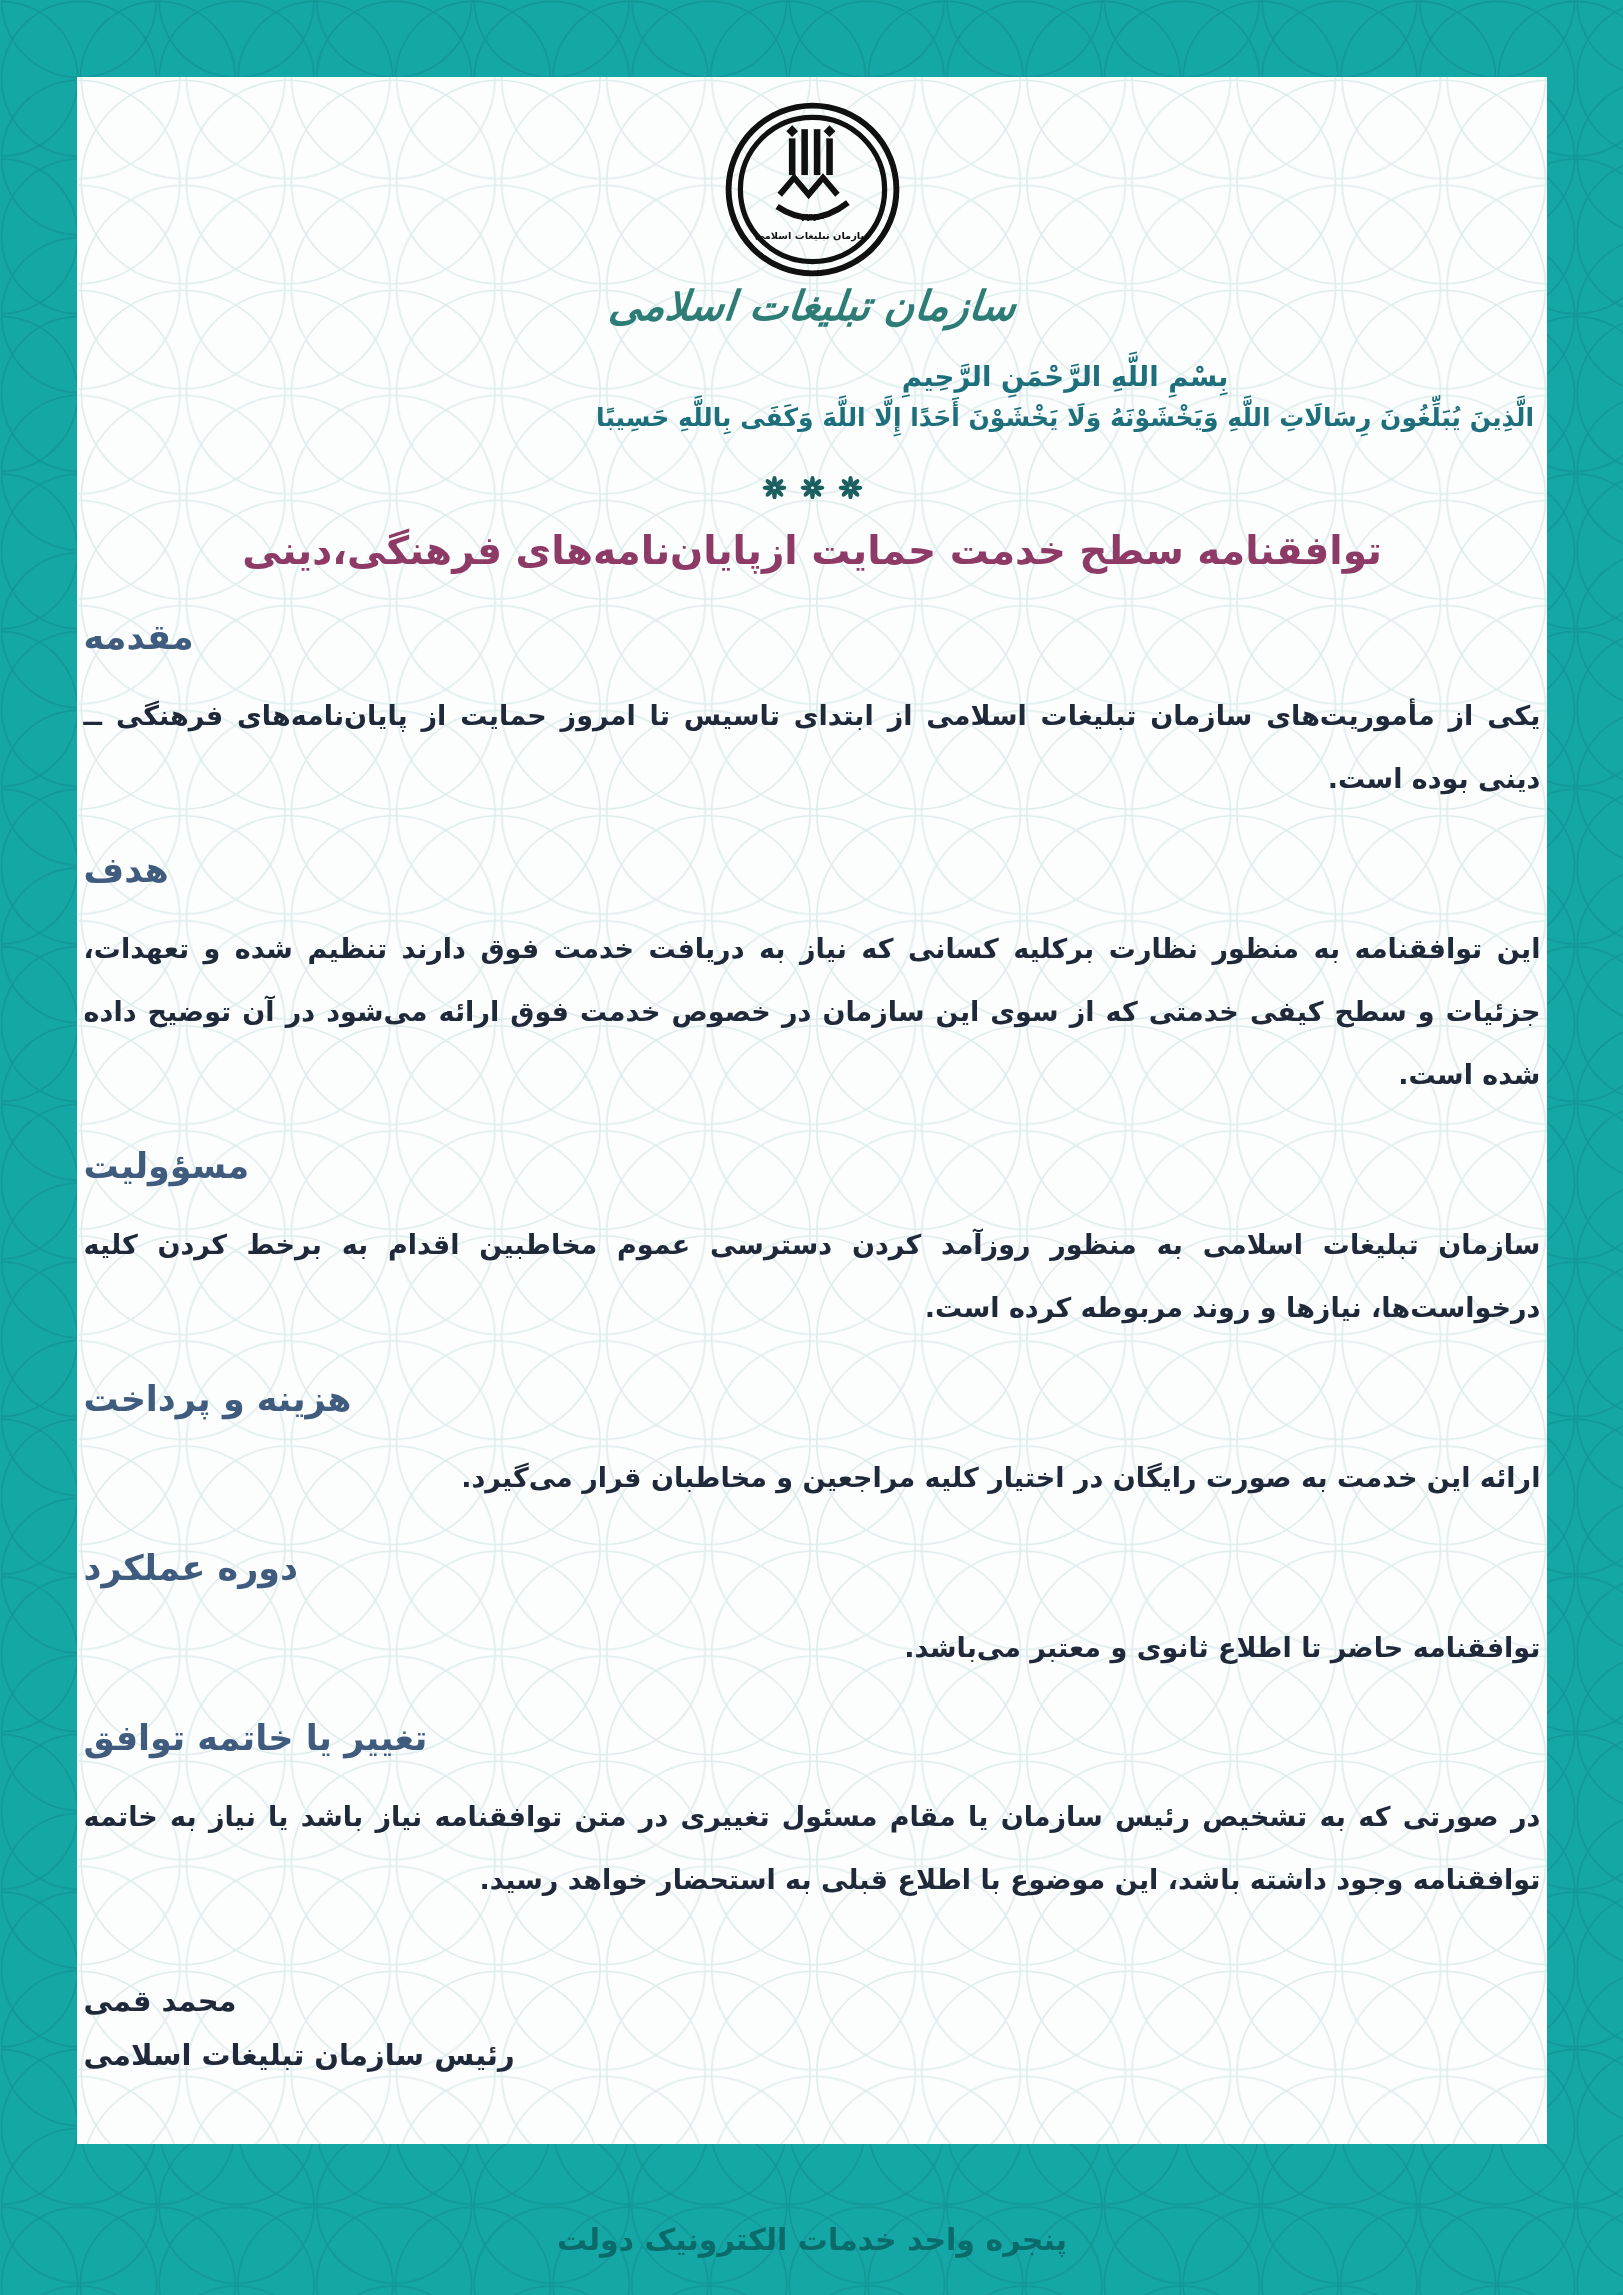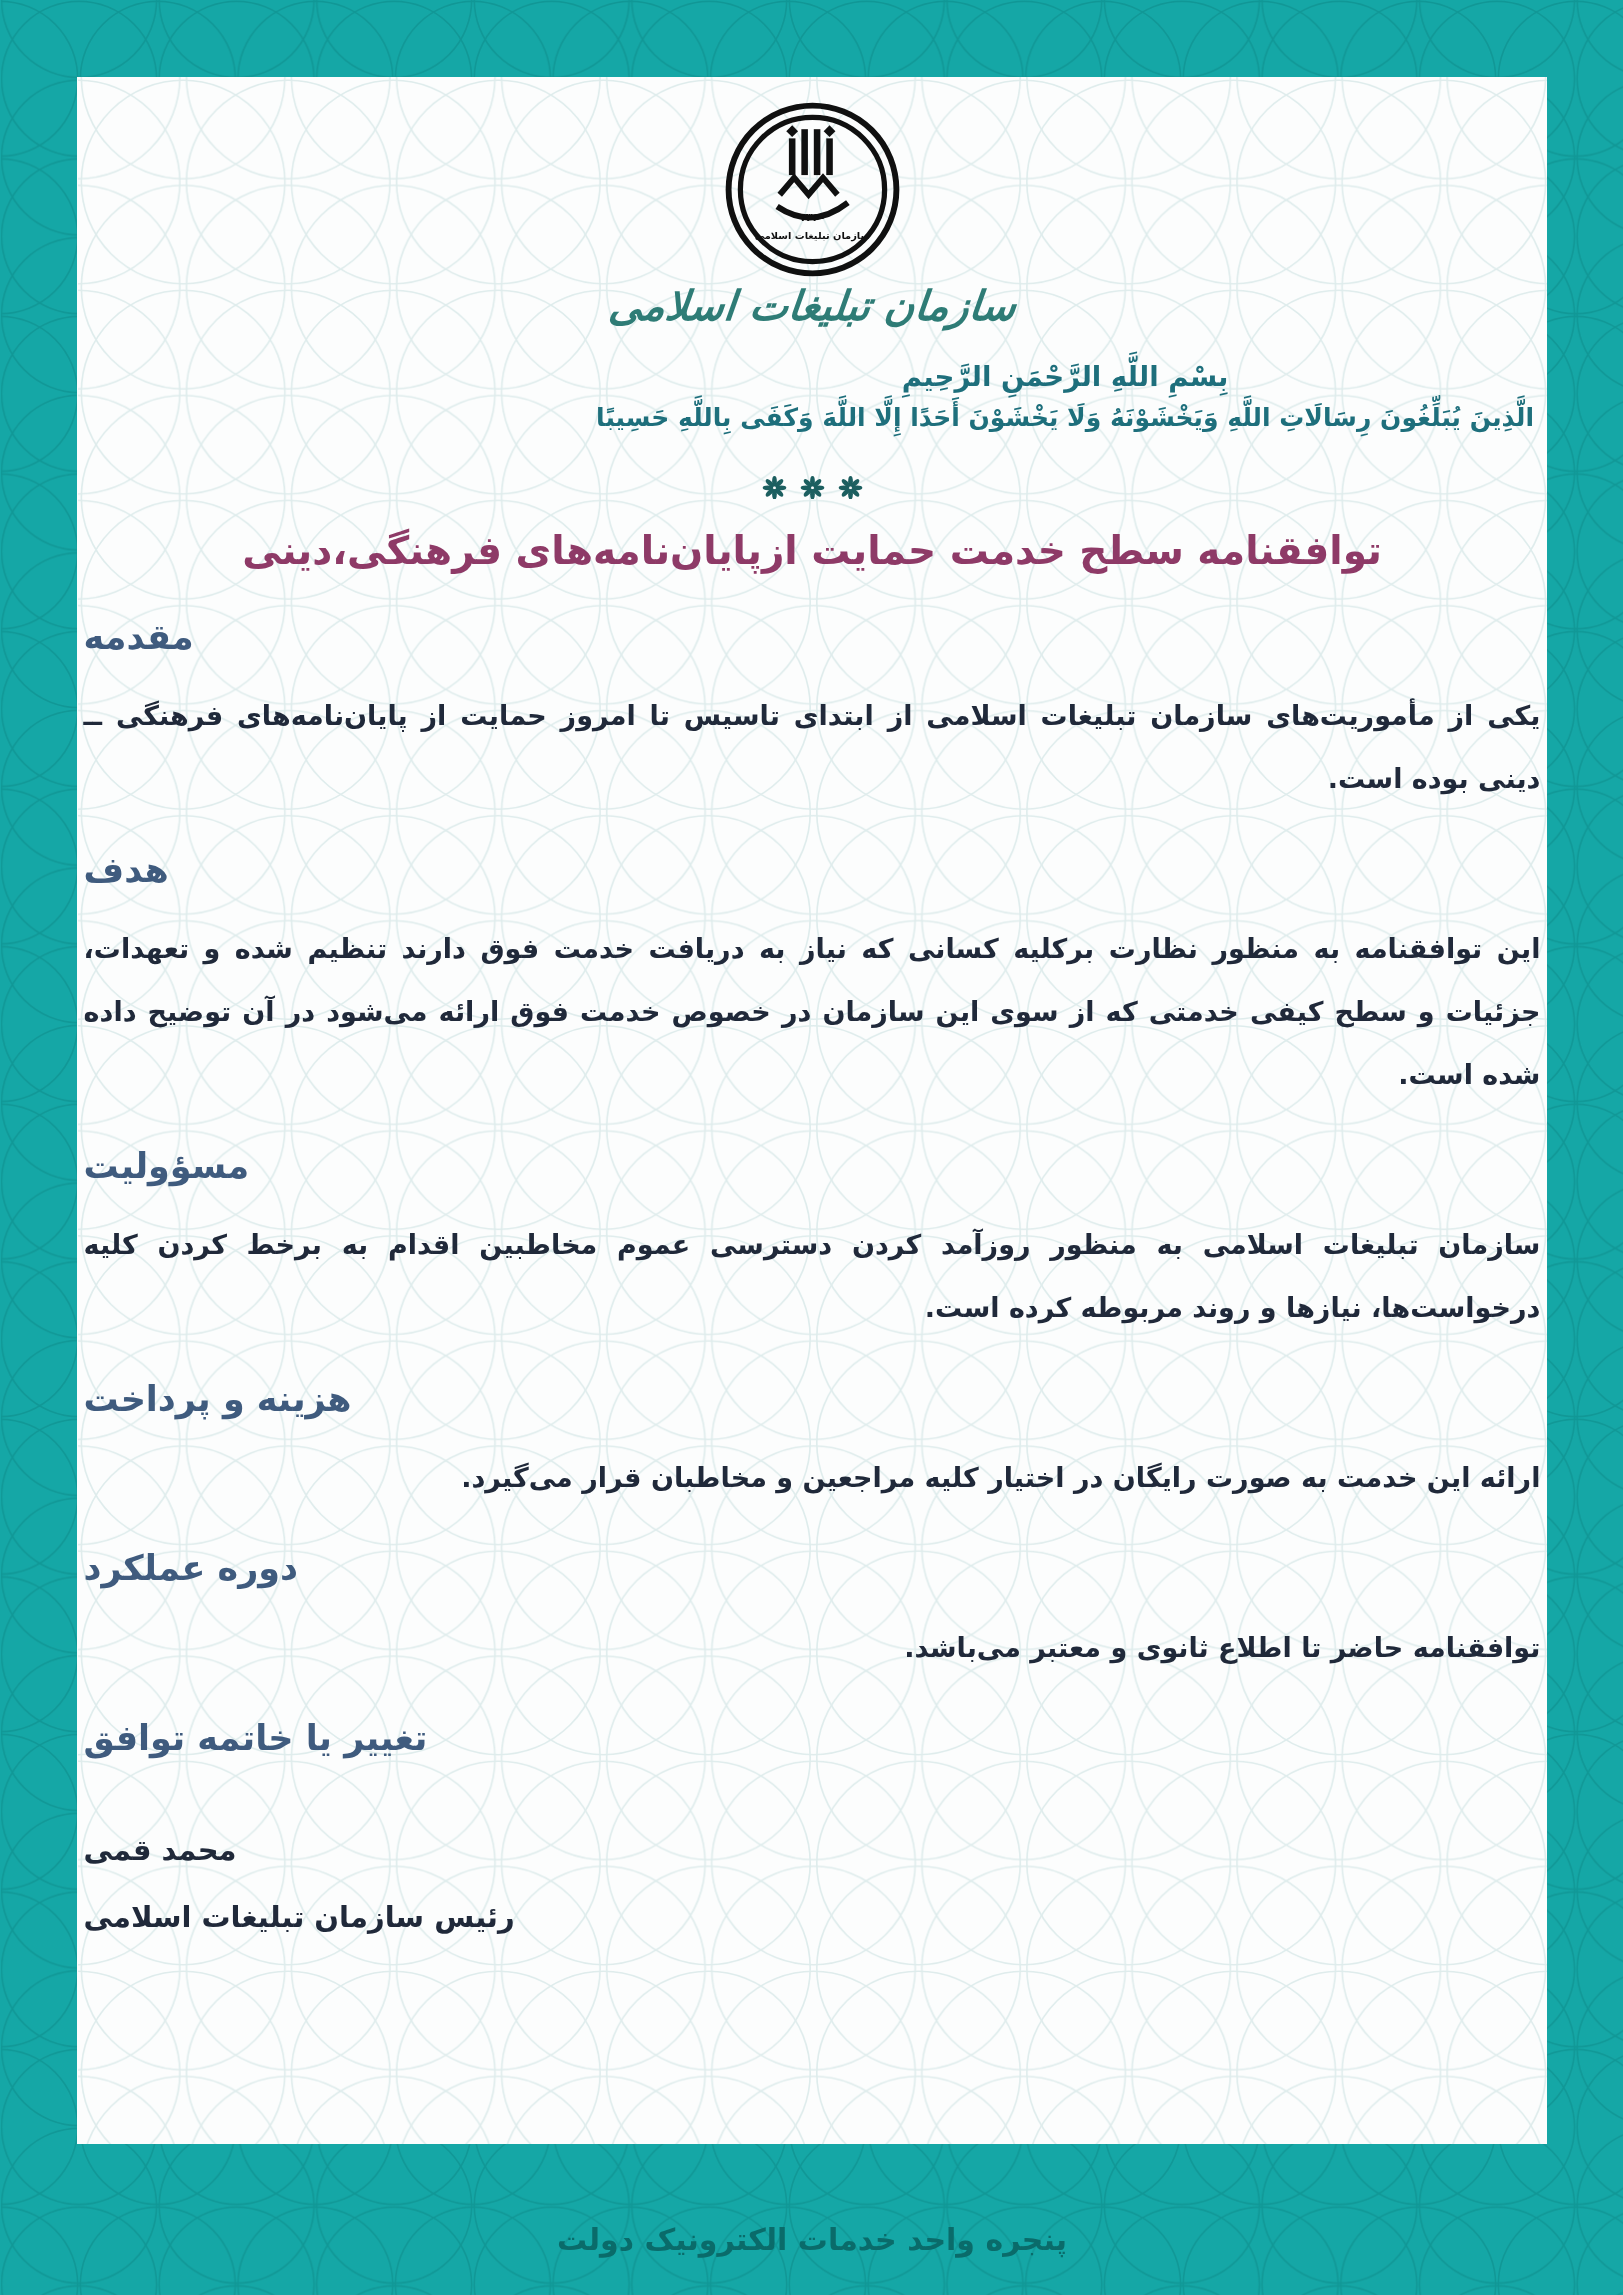--- a/index.html
+++ b/index.html
@@ -50,21 +50,21 @@
   }
   .section-body{
     margin:0;
     font-size:27px;font-weight:bold;line-height:2.35;
     color:var(--ink,#20293a);
     text-align:justify;
   }
 
   .signature{margin-top:72px;text-align:left;color:var(--ink,#20293a);}
   .signature-name{font-size:29px;font-weight:bold;}
-  .signature-role{margin-top:33px;font-size:29px;font-weight:bold;}
+  .signature-role{margin-top:20px;font-size:29px;font-weight:bold;}
 
   .footer{
     position:absolute;left:0;right:0;bottom:38px;z-index:2;
     text-align:center;
     font-size:30px;font-weight:bold;letter-spacing:0.7px;
     color:var(--footer,#0a6b6a);
   }
 </style>
 </head>
 <body>
@@ -184,20 +184,21 @@
         <p class="section-body">ارائه این خدمت به صورت رایگان در اختیار کلیه مراجعین و مخاطبان قرار می‌گیرد.</p>
       </div>
 
       <div>
         <div class="section-heading">دوره عملکرد</div>
         <p class="section-body">توافقنامه حاضر تا اطلاع ثانوی و معتبر می‌باشد.</p>
       </div>
 
       <div>
         <div class="section-heading">تغییر یا خاتمه توافق</div>
+        <p class="section-body">در صورتی که به تشخیص رئیس سازمان یا مقام مسئول تغییری در متن توافقنامه نیاز باشد یا نیاز به خاتمه توافقنامه وجود داشته باشد، این موضوع با اطلاع قبلی به استحضار خواهد رسید.</p>
       </div>
 
     </div>
 
     <div class="signature">
       <div class="signature-name">محمد قمی</div>
       <div class="signature-role">رئیس سازمان تبلیغات اسلامی</div>
     </div>
 
   </div>

